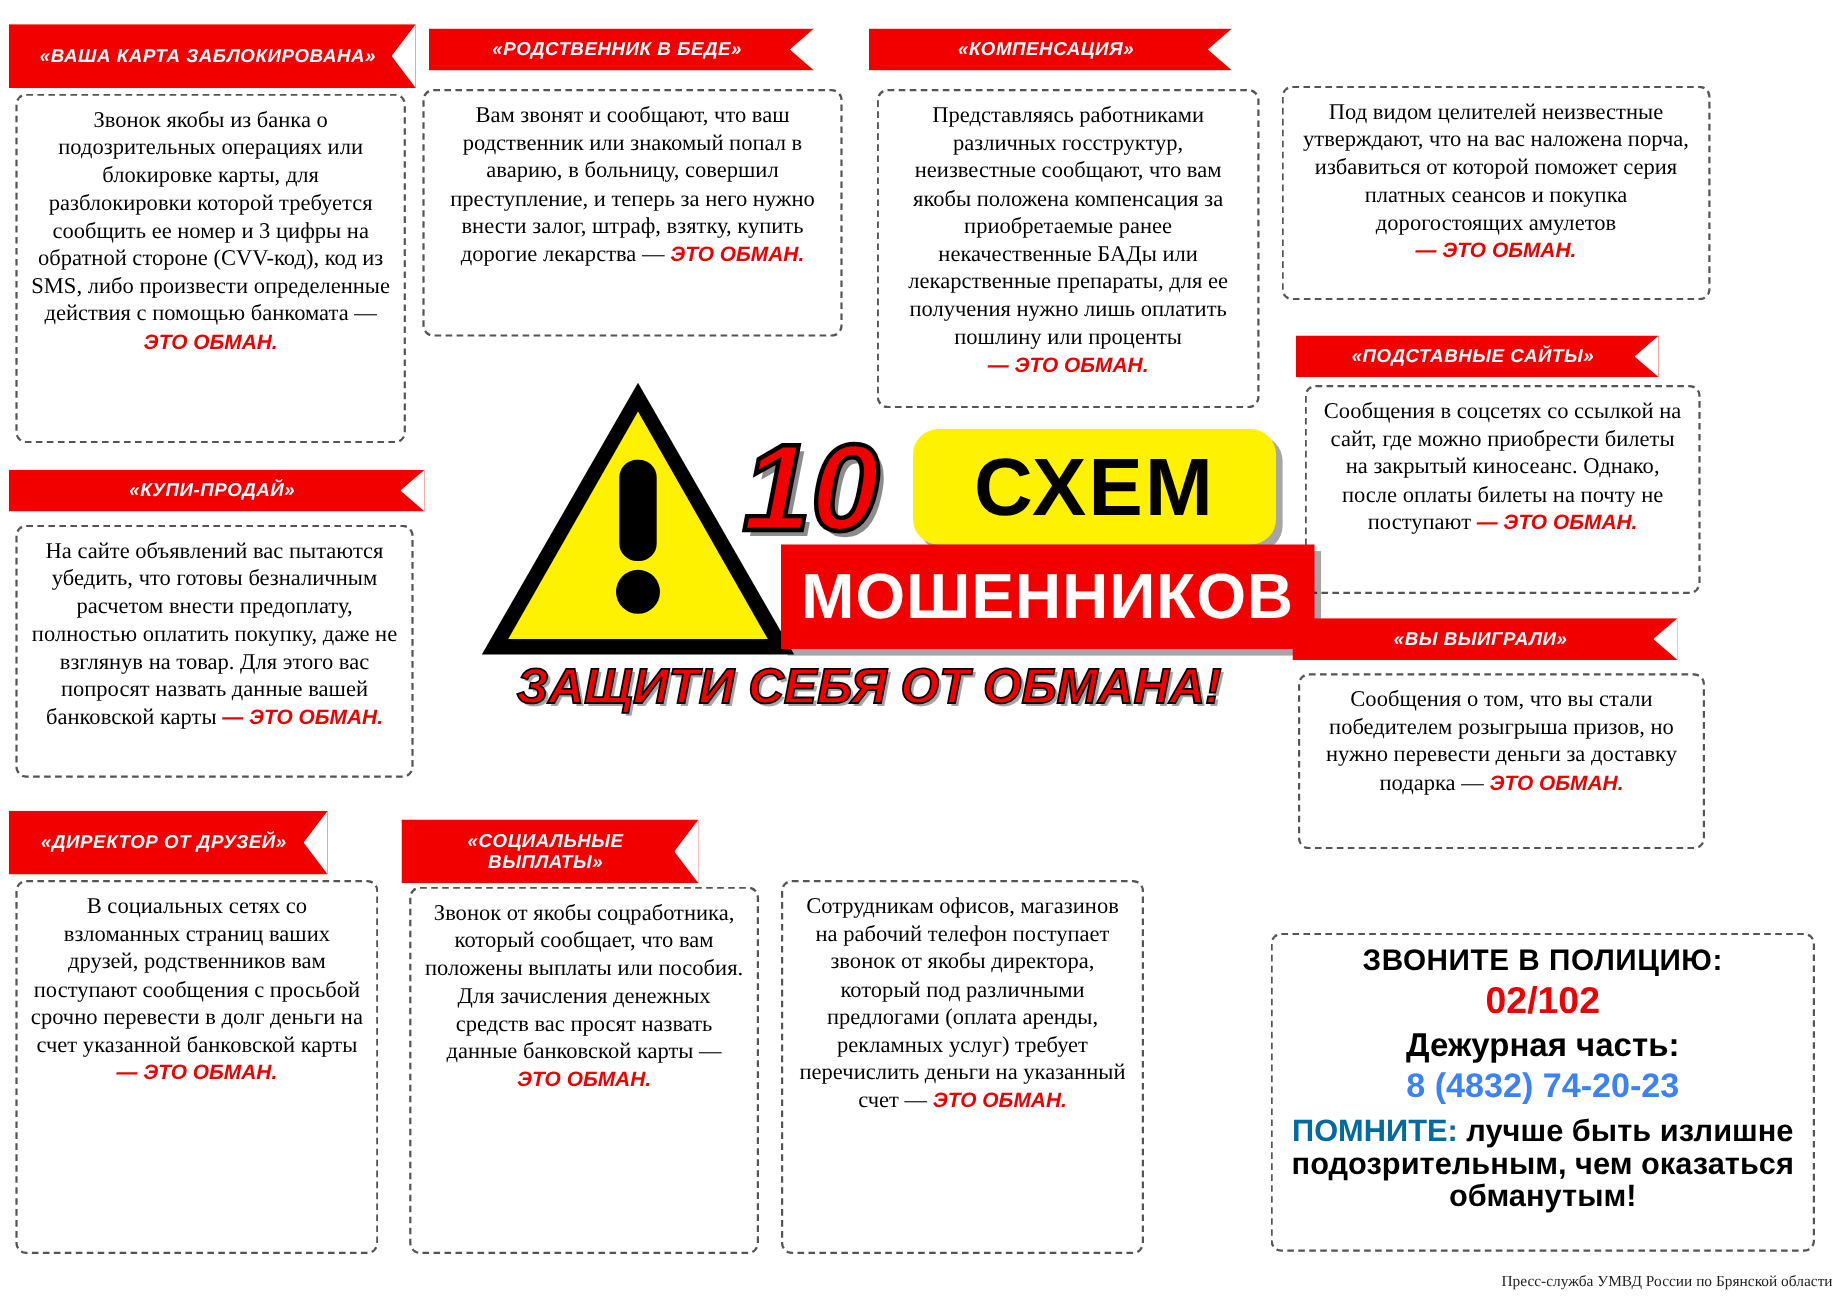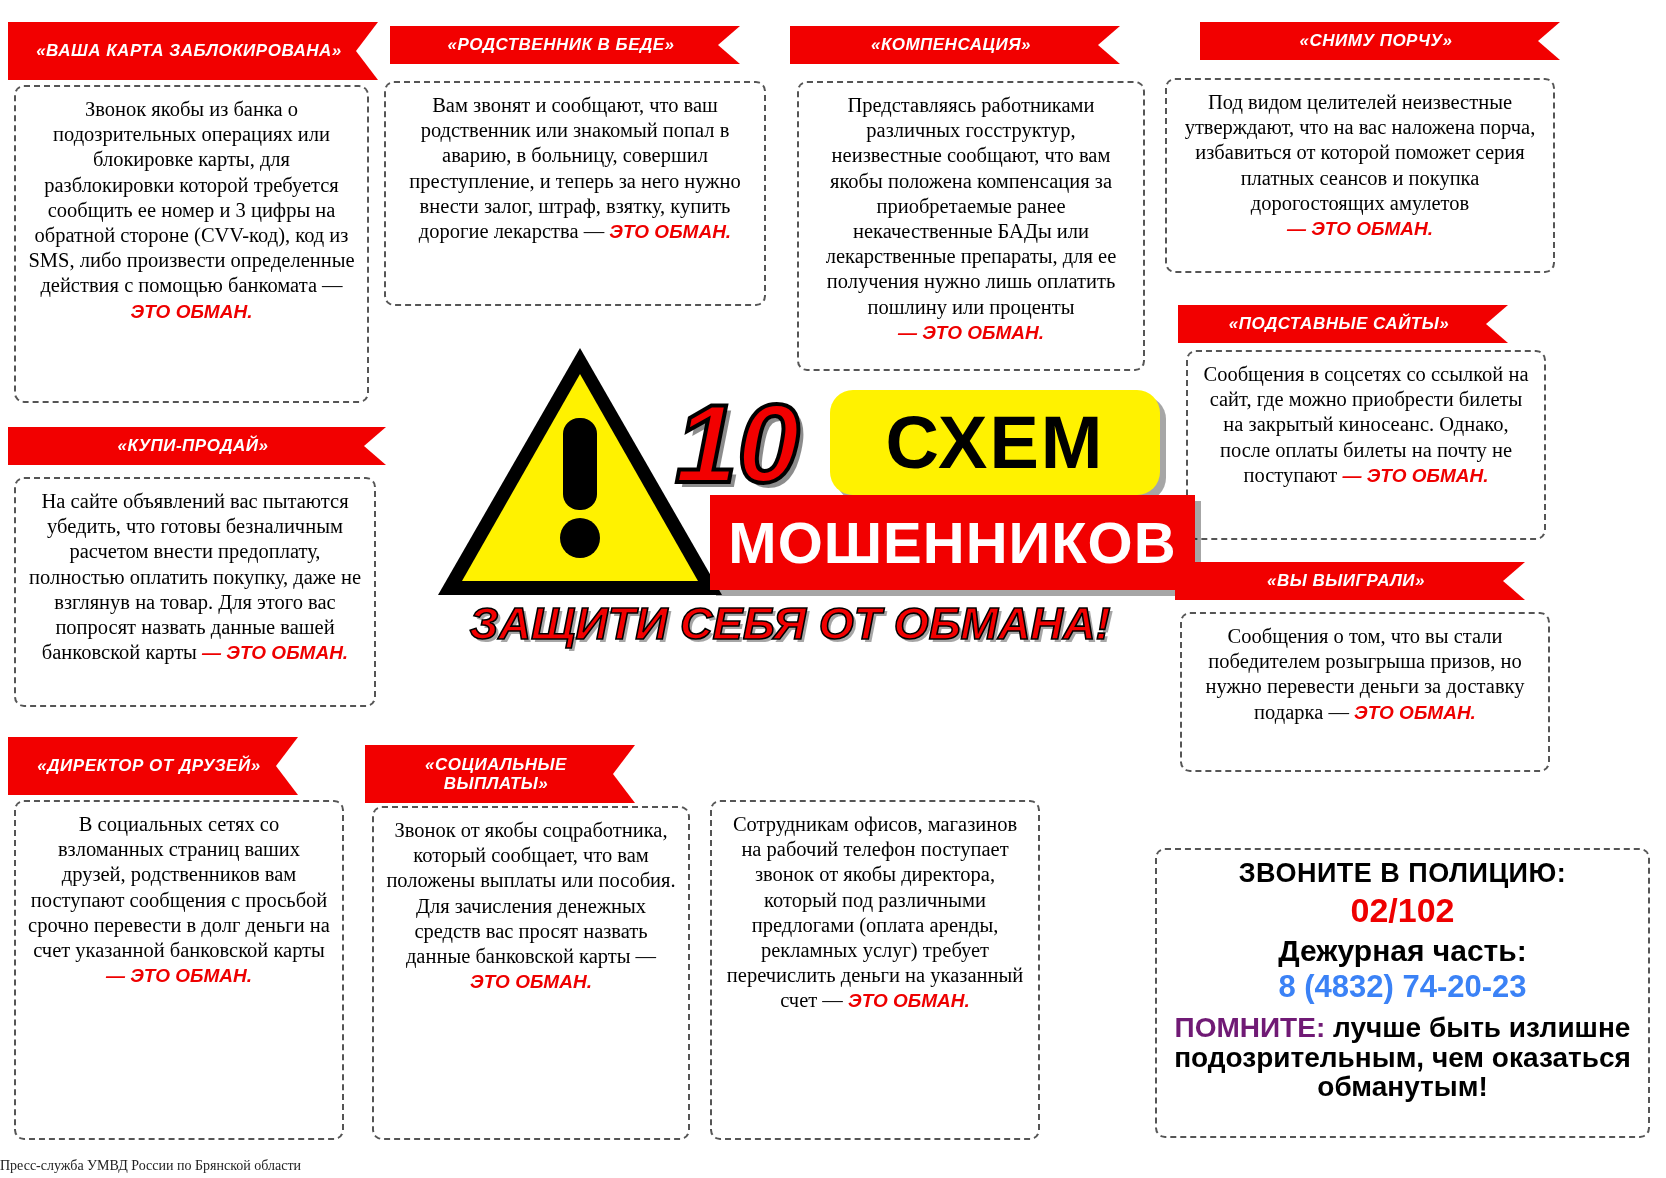--- a/index.html
+++ b/index.html
@@ -204,29 +204,29 @@
   }
   .police .l5 {
     margin-top: 8px;
     font-family: "Liberation Sans", sans-serif;
     font-weight: bold;
     font-size: 28px;
     line-height: 1.06;
     color: #000000;
   }
   .police .l5 .hl {
-    color: #701a75;
+    color: #0369a1;
   }
 
   .footer {
     position: absolute;
     left: 0;
     bottom: 4px;
     width: 1666px;
-    text-align: left;
+    text-align: right;
     font-family: "Liberation Serif", serif;
     font-size: 14px;
     color: #222222;
     z-index: 6;
   }
 </style>
 </head>
 <body>
 
 <div class="poster">
@@ -251,24 +251,20 @@
 
   <div class="ribbon" style="left:790px; top:26px; width:330px;">
     <span>«КОМПЕНСАЦИЯ»</span>
     <span class="notch"></span>
   </div>
   <div class="box" style="left:797px; top:81px; width:348px; height:290px;">
     <span>Представляясь работниками различных госструктур, неизвестные сообщают, что вам якобы положена компенсация за приобретаемые ранее некачественные БАДы или лекарственные препараты, для ее получения нужно лишь оплатить пошлину или проценты</span>
     <span class="red">— ЭТО ОБМАН.</span>
   </div>
 
-  <div class="ribbon" style="left:1200px; top:22px; width:360px;">
-    <span>«СНИМУ ПОРЧУ»</span>
-    <span class="notch"></span>
-  </div>
   <div class="box" style="left:1165px; top:78px; width:390px; height:195px;">
     <span>Под видом целителей неизвестные утверждают, что на вас наложена порча, избавиться от которой поможет серия платных сеансов и покупка дорогостоящих амулетов</span>
     <span class="red">— ЭТО ОБМАН.</span>
   </div>
 
   <div class="ribbon" style="left:1178px; top:305px; width:330px;">
     <span>«ПОДСТАВНЫЕ САЙТЫ»</span>
     <span class="notch"></span>
   </div>
   <div class="box" style="left:1186px; top:350px; width:360px; height:190px;">

